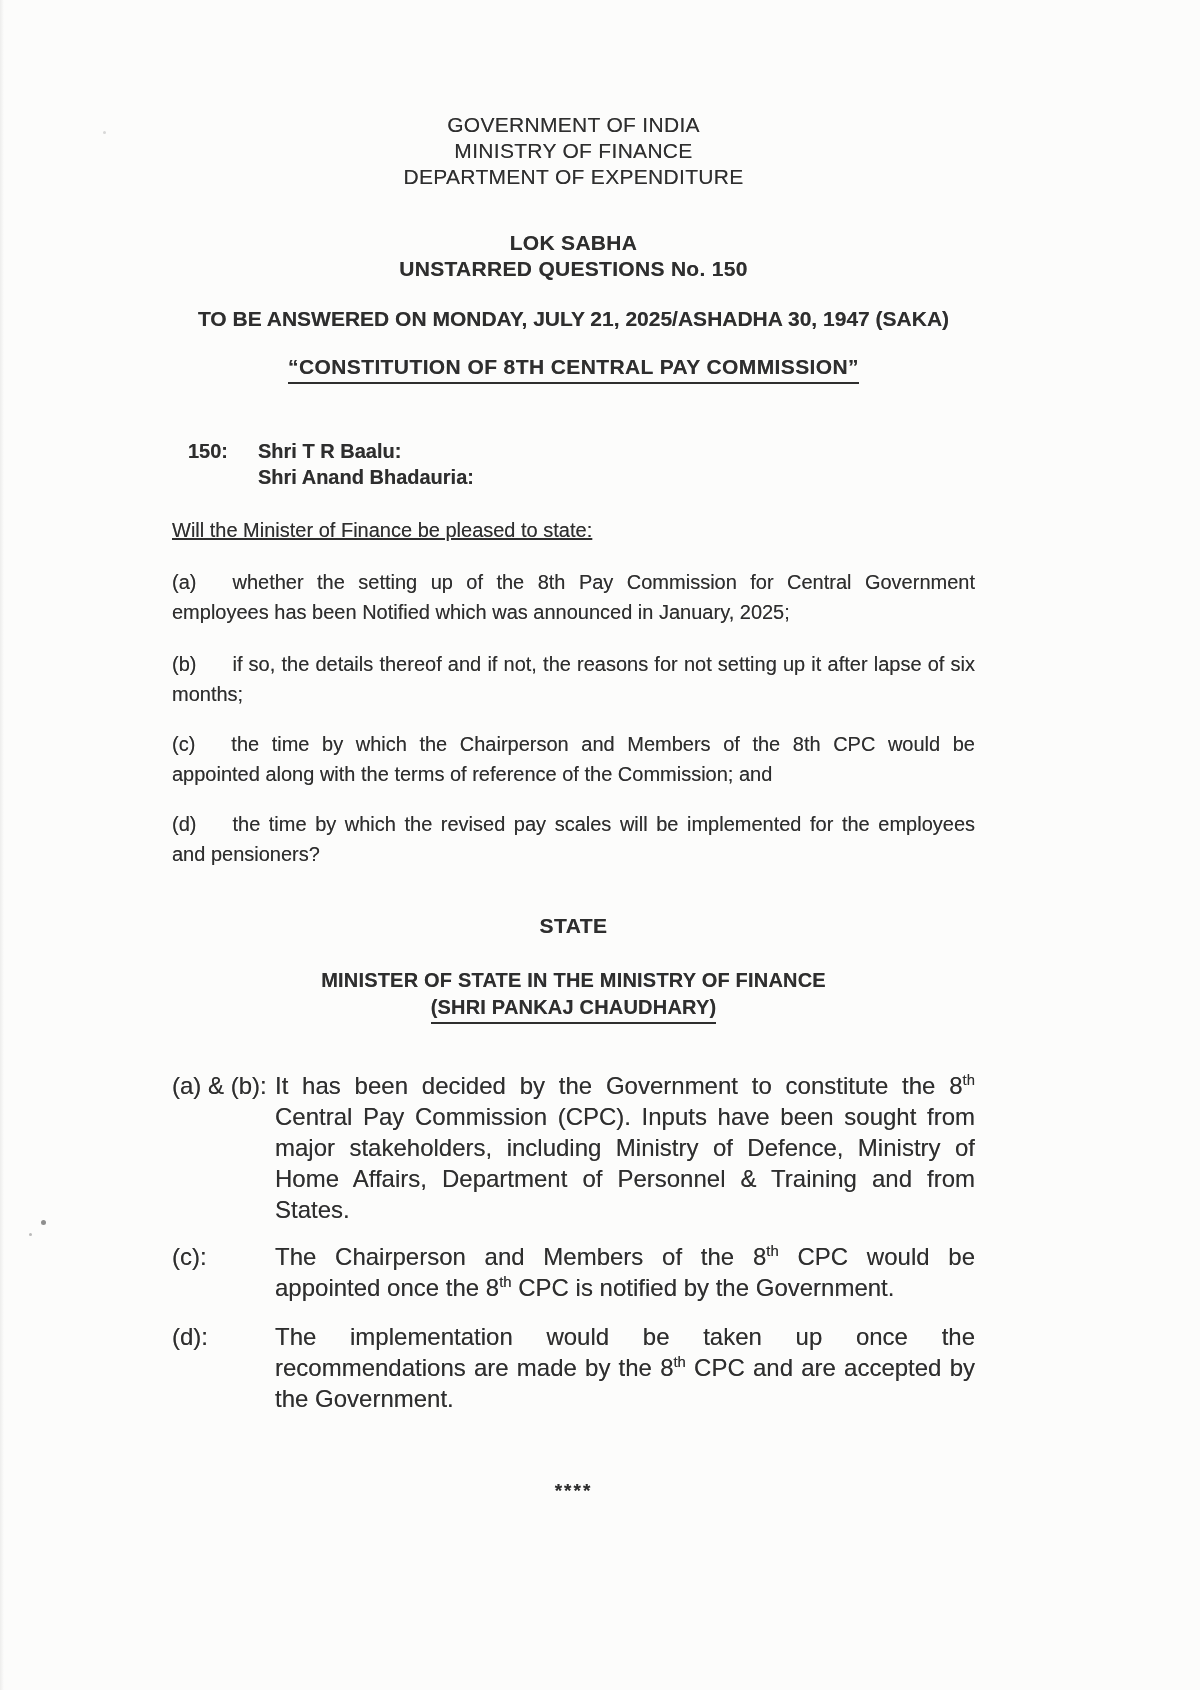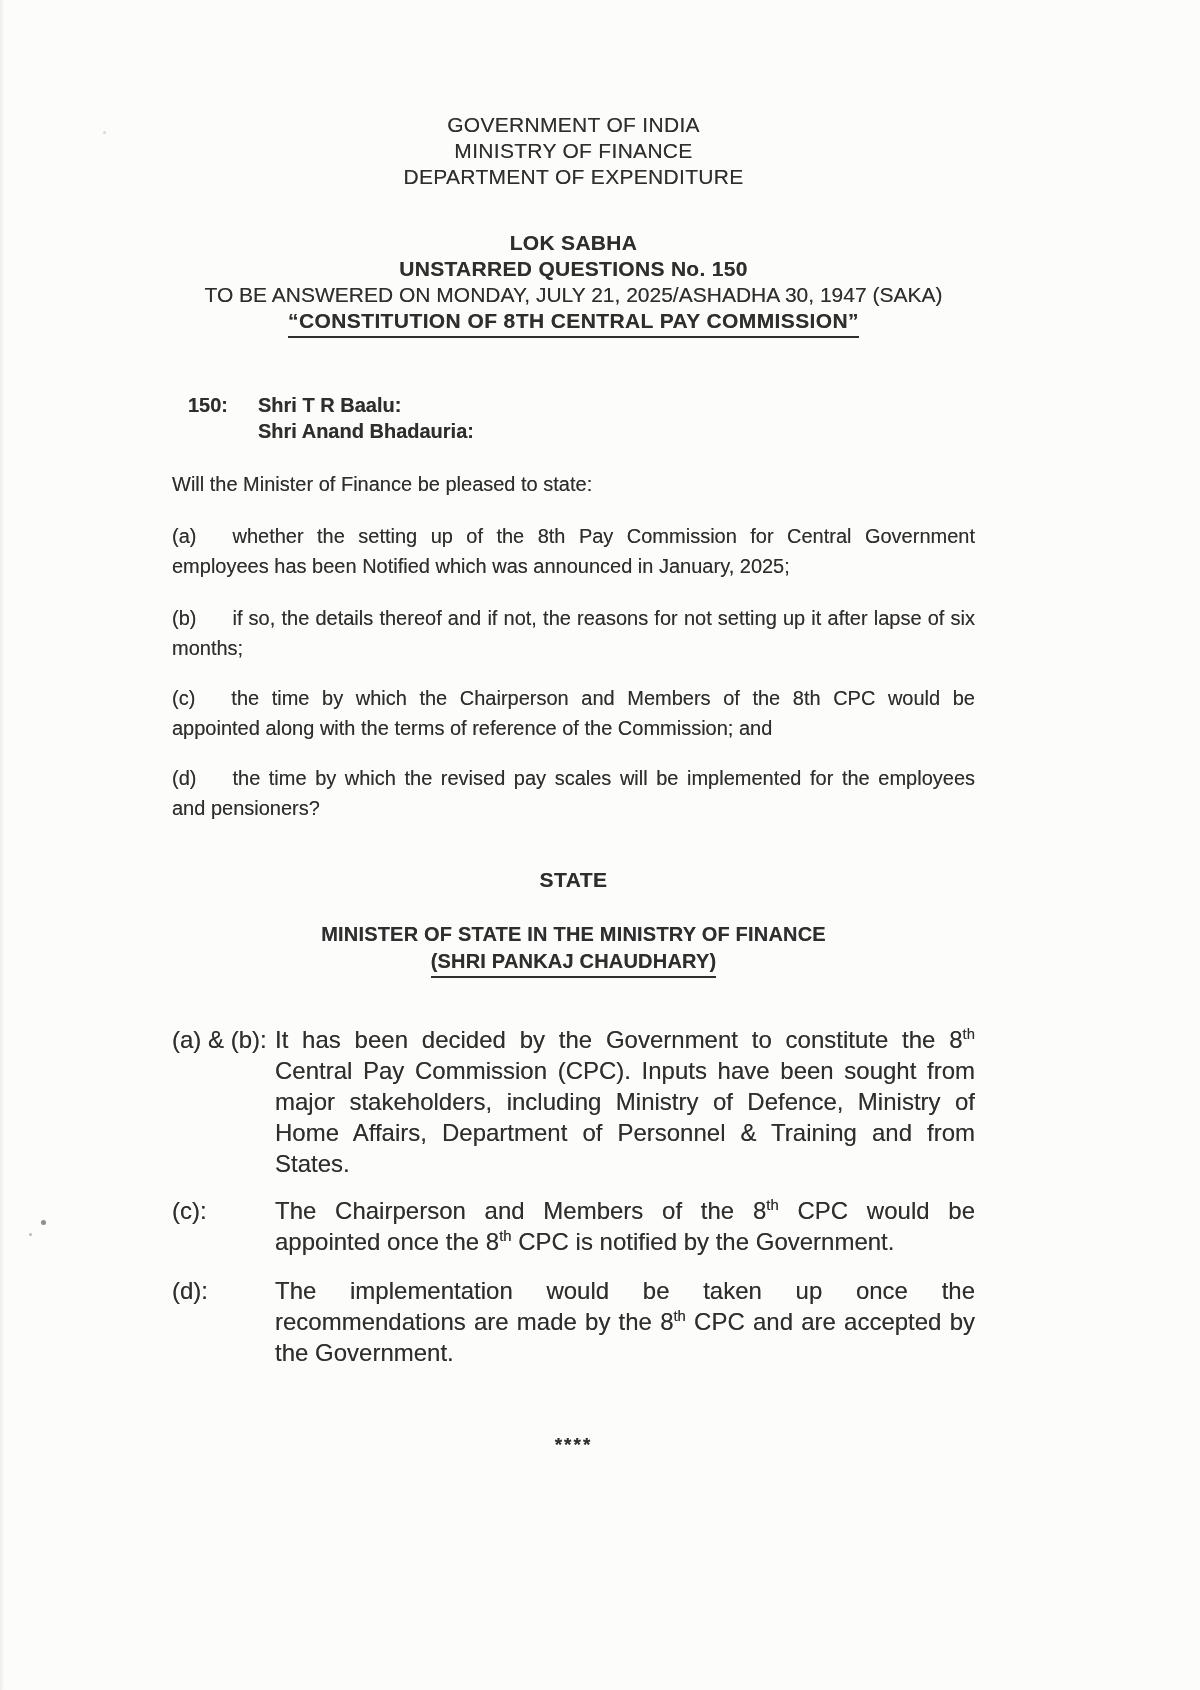--- a/index.html
+++ b/index.html
@@ -16,33 +16,33 @@
     position: relative;
     width: 1200px;
     height: 1690px;
     padding: 112px 225px 0 172px; 
     text-shadow: 0 0 0.6px rgba(46,46,46,0.55); 
   }
   .centered { text-align: center; }
 
   .org-block { font-size: 21px; line-height: 26px; letter-spacing: 0.3px; }
   .house-block { margin-top: 40px; font-size: 21px; line-height: 26px; font-weight: bold; letter-spacing: 0.3px; }
-  .answered-line { font-size: 21px; line-height: 26px; font-weight: normal; }
-  .subject-line { font-size: 21px; line-height: 26px; font-weight: bold; }
+  .answered-line { margin-top: 24px; font-size: 21px; line-height: 26px; font-weight: bold; }
+  .subject-line { margin-top: 22px; font-size: 21px; line-height: 26px; font-weight: bold; }
   .subject-line .underlined {
     display: inline-block;
     border-bottom: 2.5px solid var(--ink, #2e2e2e);
     padding-bottom: 2px;
     letter-spacing: 0.4px;
   }
 
   .askers { margin-top: 54px; font-size: 20px; line-height: 26px; font-weight: bold; }
   .asker-row { display: flex; }
   .asker-no { width: 86px; padding-left: 16px; flex: none; }
-  .preamble { margin-top: 25px; font-size: 20px; line-height: 30px; }
+  .preamble { margin-top: 25px; font-size: 20px; line-height: 30px; text-decoration: underline; }
 
   .q-para { margin-top: 22px; font-size: 20px; line-height: 30px; text-align: justify; }
   .q-para.tight { margin-top: 20px; }
   .q-label { display: inline; }
   .qgap { display: inline-block; width: 36px; }
 
   .answer-heading { margin-top: 44px; font-size: 21px; line-height: 26px; font-weight: bold; letter-spacing: 0.5px; }
   .minister-block { margin-top: 28px; font-size: 20px; line-height: 27px; font-weight: bold; letter-spacing: 0.2px; }
   .minister-block .underlined {
     display: inline-block;

